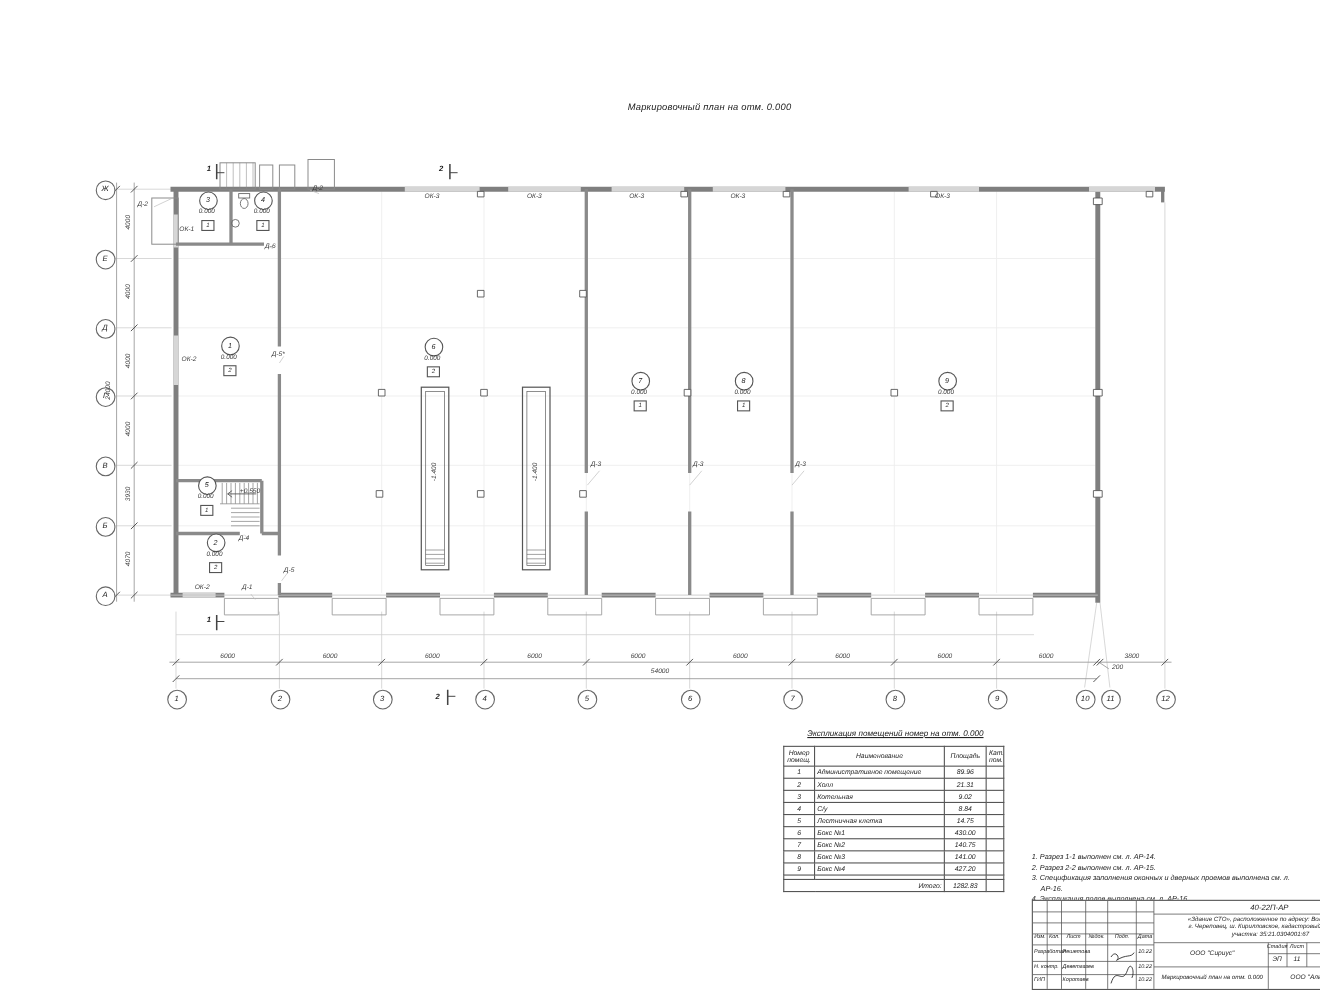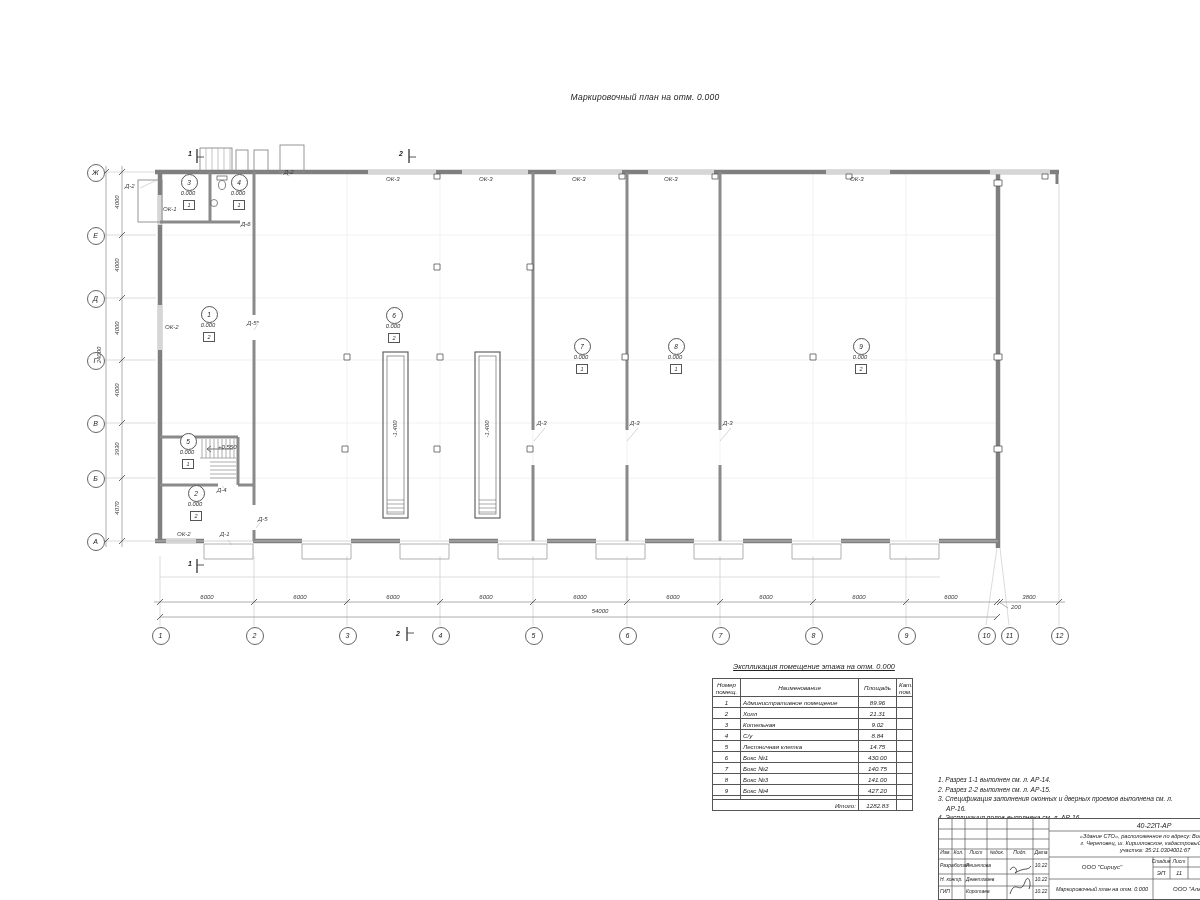--- a/index.html
+++ b/index.html
@@ -273,21 +273,21 @@
     <div class="lab" style="left: 723px; top: 420px;">Д-3</div>
     <div class="dimlab rot" style="left: 378px; top: 426px;">-1.400</div>
     <div class="dimlab rot" style="left: 470px; top: 426px;">-1.400</div>
     <div class="sec" style="left: 188px; top: 150px;">1</div>
     <div class="sec" style="left: 188px; top: 560px;">1</div>
     <div class="sec" style="left: 399px; top: 150px;">2</div>
     <div class="sec" style="left: 396px; top: 630px;">2</div>
   </div>
 
 <div class="expl">
-  <div class="expl-title">Экспликация помещение этажа на отм. 0.000</div>
+  <div class="expl-title">Экспликация помещений номер на отм. 0.000</div>
   <table>
     <colgroup>
         <col style="width:28px">
         <col style="width:118px">
         <col style="width:38px">
         <col style="width:16px">
       </colgroup>
     <thead>
       <tr>
         <th style="white-space:normal">Номер помещ.</th>

